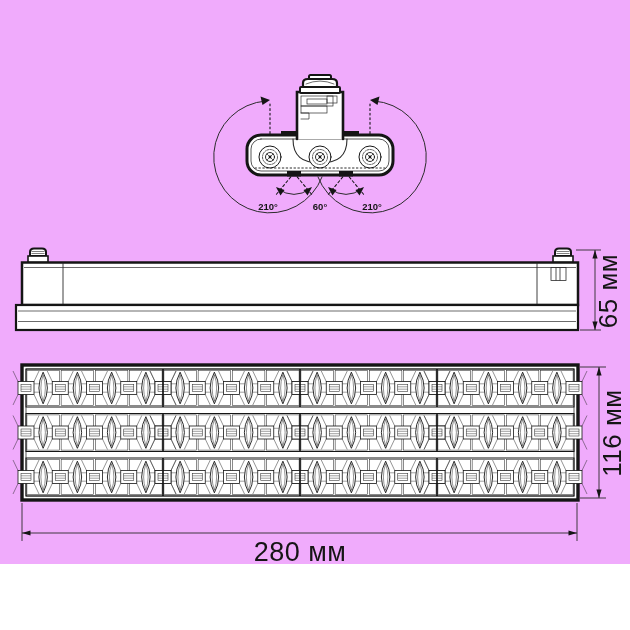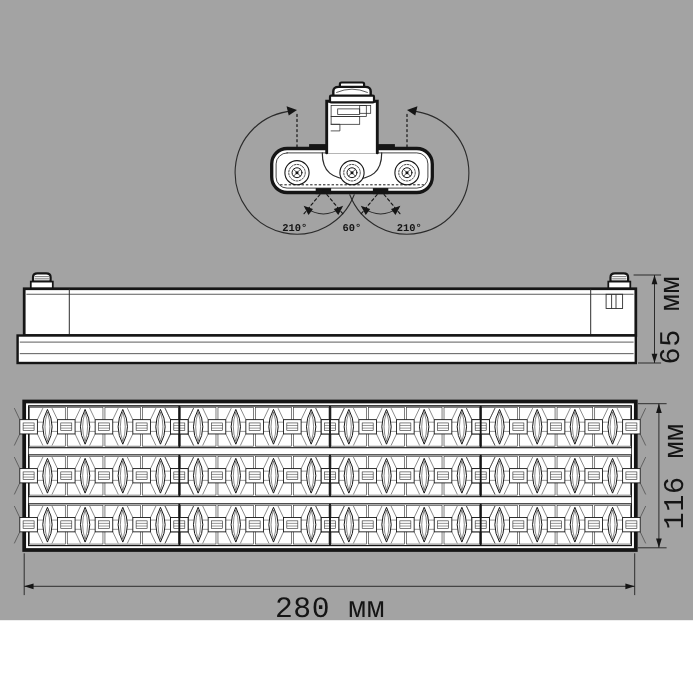--- a/index.html
+++ b/index.html
@@ -1,18 +1,18 @@
 <!DOCTYPE html>
 <html><head>
 <meta charset="utf-8">
 <style>
   html,body{margin:0;padding:0;background:#fff;}
   .canvas{
-    position:relative;width:630px;height:564px;background:#a3a3a3;overflow:hidden;
-    font-family:Liberation Mono, monospace;
+    position:relative;width:630px;height:564px;background:#f0abfc;overflow:hidden;
+    font-family:Liberation Sans, sans-serif;
   }
   svg{display:block;}
   text{fill:#151515;}
   .dim-text{font-size:26px;letter-spacing:.5px;}
   .dim-text-w{font-size:27px;letter-spacing:.5px;}
   .angle-text{font-size:9.5px;font-weight:bold;}
   .thick{stroke:#151515;fill:#fff;}
   .thin{stroke:#2b2b2b;fill:none;}
 </style>
 </head>

